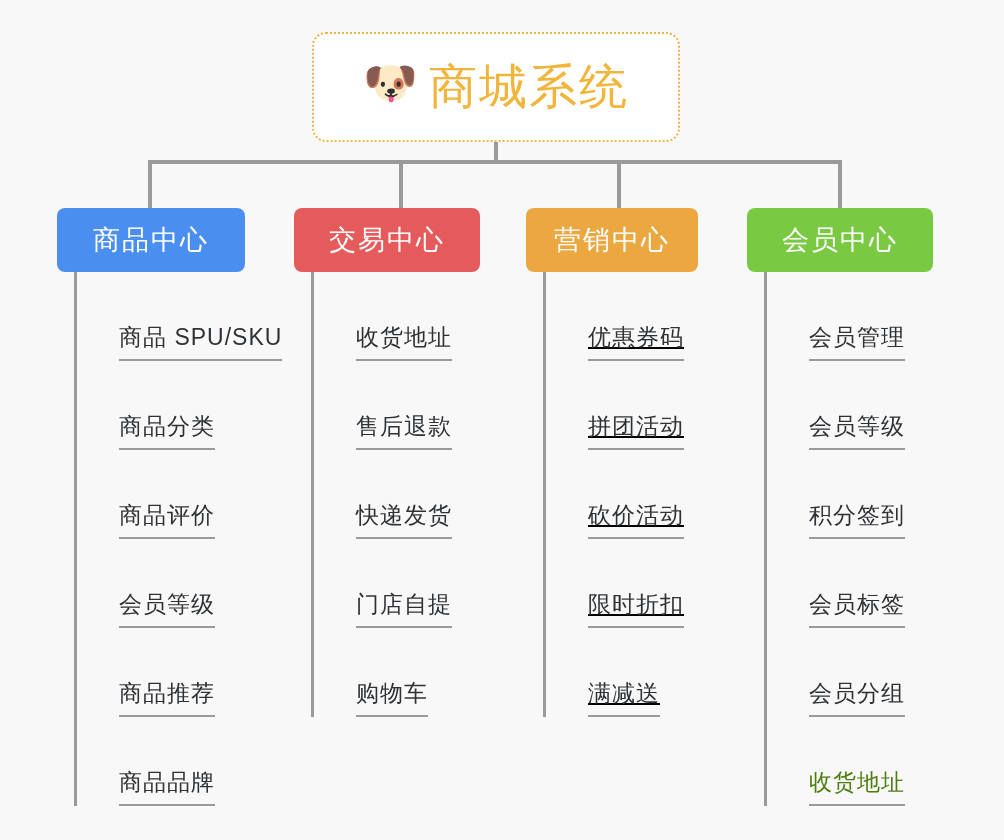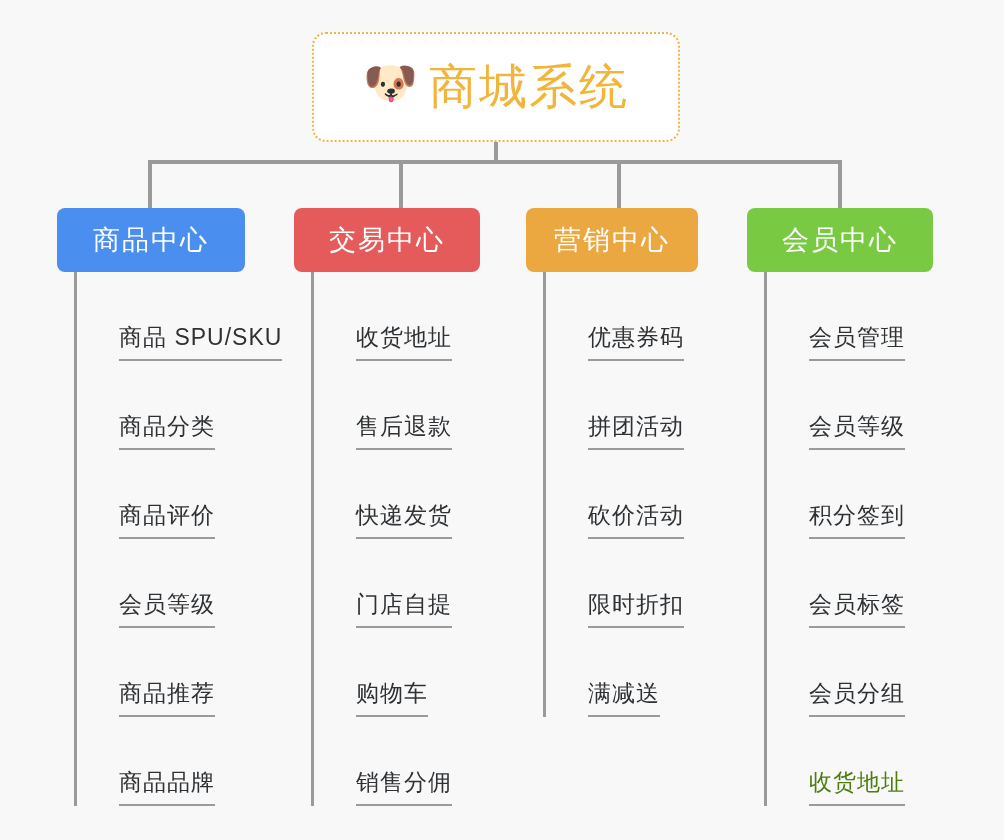--- a/index.html
+++ b/index.html
@@ -172,31 +172,28 @@
         </div>
       <div class="leaf">
           <span class="leaf-label" style="border-bottom-color: rgb(154, 154, 154); color: rgb(47, 50, 53); text-align: center;">快递发货</span>
         </div>
       <div class="leaf">
           <span class="leaf-label" style="border-bottom-color: rgb(154, 154, 154); color: rgb(47, 50, 53);">门店自提</span>
         </div>
       <div class="leaf">
           <span class="leaf-label" style="border-bottom-color: rgb(154, 154, 154); color: rgb(47, 50, 53);">购物车</span>
         </div>
-      <div class="leaf">
-          <span class="leaf-label" style="border-bottom-color: rgb(154, 154, 154); color: rgb(47, 50, 53);">销售分佣</span>
-        </div>
     </div>
   </div>
 
   <div class="column" id="col-2">
     <div class="cat-box" style="background: rgb(235, 167, 64);">
       <span>营销中心</span>
     </div>
-    <div class="leaf-list" style="border-left-color: rgb(154, 154, 154);">
+    <div class="leaf-list" style="border-left-color: rgb(154, 154, 154); text-decoration: underline;">
       <div class="leaf">
           <span class="leaf-label" style="border-bottom-color: rgb(154, 154, 154); color: rgb(47, 50, 53);">优惠券码</span>
         </div>
       <div class="leaf">
           <span class="leaf-label" style="border-bottom-color: rgb(154, 154, 154); color: rgb(47, 50, 53);">拼团活动</span>
         </div>
       <div class="leaf">
           <span class="leaf-label" style="border-bottom-color: rgb(154, 154, 154); color: rgb(47, 50, 53);">砍价活动</span>
         </div>
       <div class="leaf">

